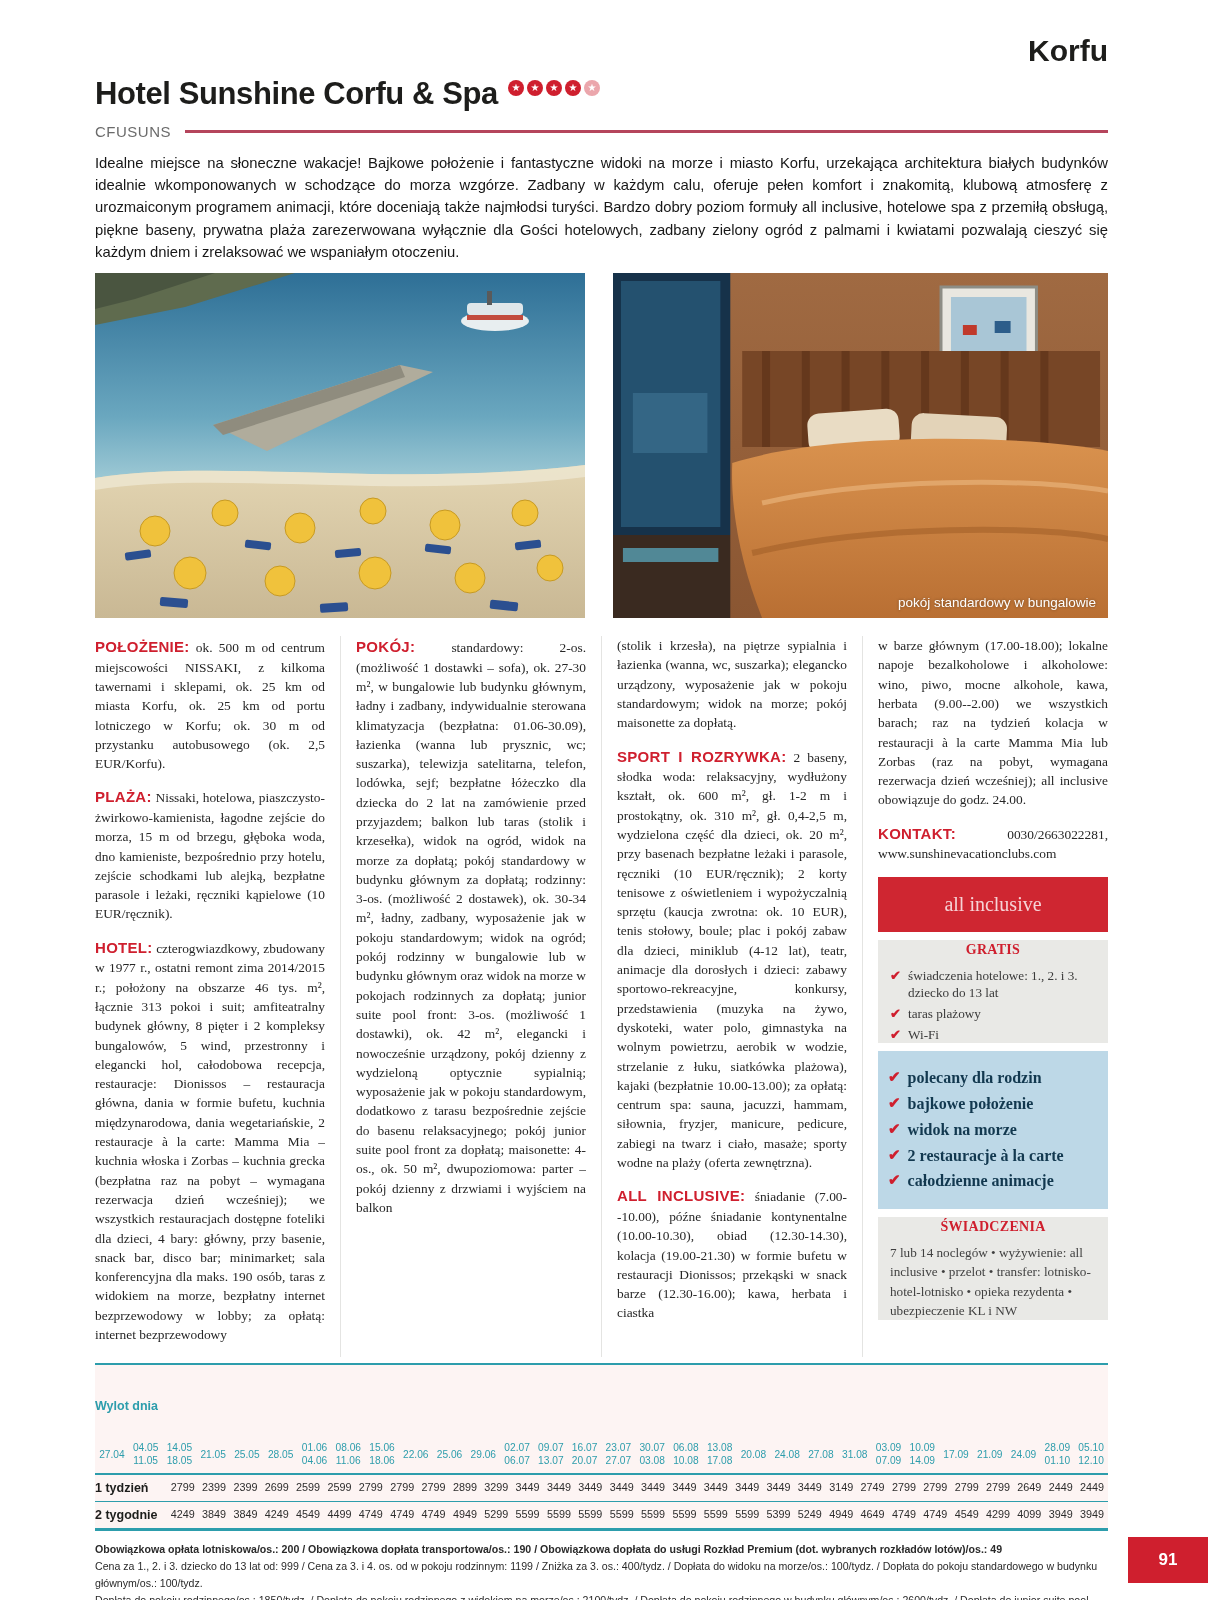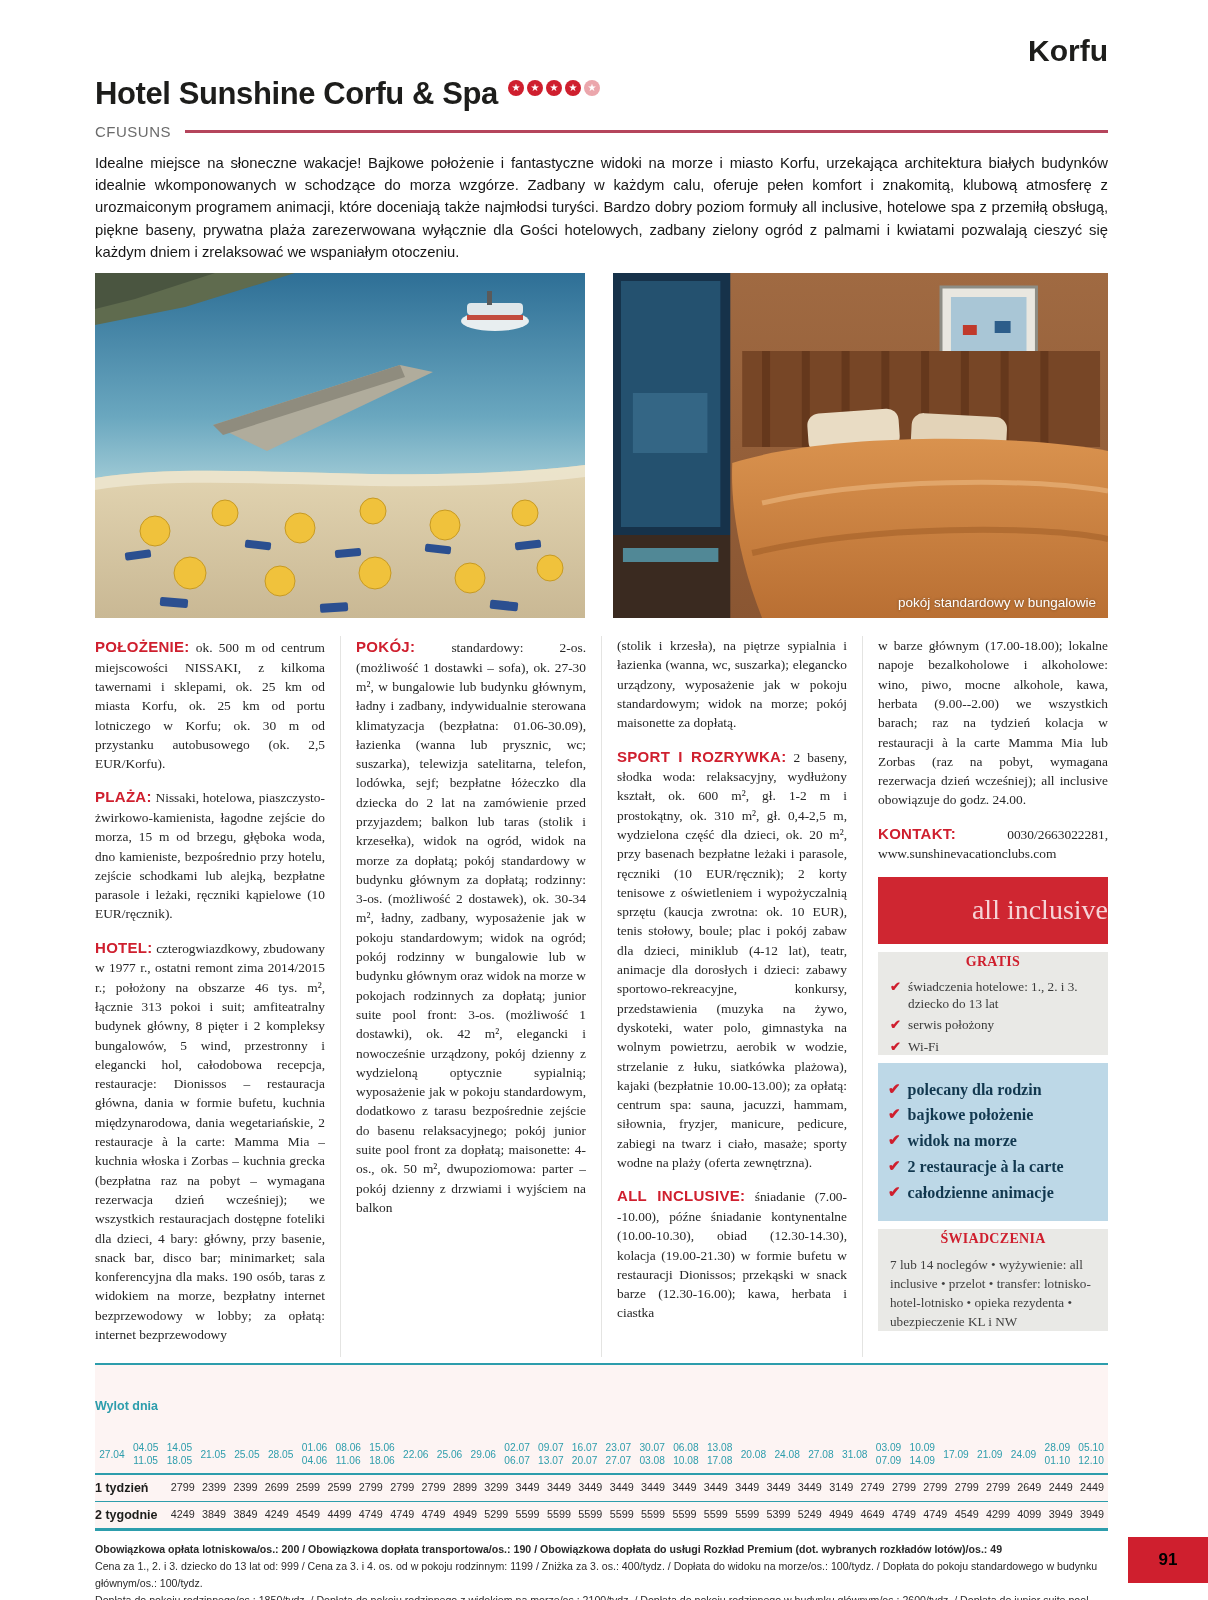--- a/index.html
+++ b/index.html
@@ -23,21 +23,21 @@
   .photo.right{flex:1;}
   .photo svg{display:block;width:100%;height:100%;}
   .caption{position:absolute;right:12px;bottom:8px;color:#fff;font-size:13.5px;text-shadow:0 0 3px rgba(0,0,0,.4);}
   .cols{display:flex;gap:0;margin-top:18px;}
   .col{flex:1;font-family:"Liberation Serif",serif;font-size:13.4px;line-height:1.44;text-align:justify;
        color:#262626;padding-right:15px;}
   .col + .col{border-left:1px solid #e4e4e2;padding-left:15px;}
   .col:last-child{padding-right:0;}
   .seg{margin:0 0 13px 0;}
   .h{font-family:"Liberation Sans",sans-serif;font-weight:bold;color:#cf1f2e;font-size:15px;letter-spacing:0.3px;}
-  .ai-box{background:#cf2631;color:#f6d3d6;text-align:right;font-size:28px;padding:13px 0 14px;}
+  .ai-box{background:#cf2631;color:#f6d3d6;text-align:center;font-size:20px;padding:13px 0 14px;}
   .box{margin-top:8px;padding:0 12px;}
   .box.gray{background:#e9e9e6;}
   .box.blue{background:#bdd8e7;padding:12px 10px;}
   .box-title{text-align:center;color:#cf1f2e;font-weight:bold;font-size:14px;margin-bottom:6px;letter-spacing:0.3px;}
   .check{display:flex;gap:7px;font-size:13.2px;color:#3a3a3a;line-height:1.3;margin:4px 0;text-align:left;}
   .check .ck{color:#cf1f2e;font-weight:bold;flex:0 0 auto;}
   .box.blue .check{font-size:16px;font-weight:bold;color:#12384f;margin:5px 0;}
   .box.blue .check .ck{font-size:15px;}
   .svc{font-size:13.2px;color:#3f3f3f;line-height:1.45;text-align:left;}
   .price-title{text-align:center;font-weight:bold;font-size:15px;margin-top:16px;color:#1d1d1b;}
@@ -47,21 +47,21 @@
   .pt-dates{border-bottom:2px solid #2d9dac;padding:5px 0;flex-direction:column;}
   .pt-dates .pt-label{color:#2d9dac;line-height:1.15;}
   .pt-week1{border-bottom:1px solid #2d9dac;}
   .pt-week1,.pt-week2{padding:6px 0;}
   .pt-cells{flex:1;display:flex;}
   .pt-cell{flex:1;text-align:center;font-size:10.8px;color:#2d2d2d;display:flex;flex-direction:column;
            justify-content:center;line-height:1.25;}
   .pt-date{color:#2d9dac;font-size:10.2px;}
   .notes{margin-top:10px;font-size:10.6px;line-height:1.6;color:#2a2a2a;}
   .note.strong{font-weight:bold;}
-  .pagenum{position:absolute;right:0;top:1537px;width:80px;height:46px;background:#cf1f2e;color:#000000;
+  .pagenum{position:absolute;right:0;top:1537px;width:80px;height:46px;background:#cf1f2e;color:#ffffff;
            display:flex;align-items:center;justify-content:center;font-weight:bold;font-size:17px;}
 </style>
 </head>
 <body>
 
 <div class="page">
   <div class="inner">
     <div class="region">Korfu</div>
 
     <div class="title-row">
@@ -204,21 +204,21 @@
         <div class="ai-box">all inclusive</div>
 
         <div class="box gray">
           <div class="box-title">GRATIS</div>
           <div class="check">
               <span class="ck">✔</span>
               <span>świadczenia hotelowe: 1., 2. i 3. dziecko do 13 lat</span>
             </div>
           <div class="check">
               <span class="ck">✔</span>
-              <span>serwis położony</span>
+              <span>taras plażowy</span>
             </div>
           <div class="check">
               <span class="ck">✔</span>
               <span>Wi-Fi</span>
             </div>
         </div>
 
         <div class="box blue">
           <div class="check">
               <span class="ck">✔</span>

